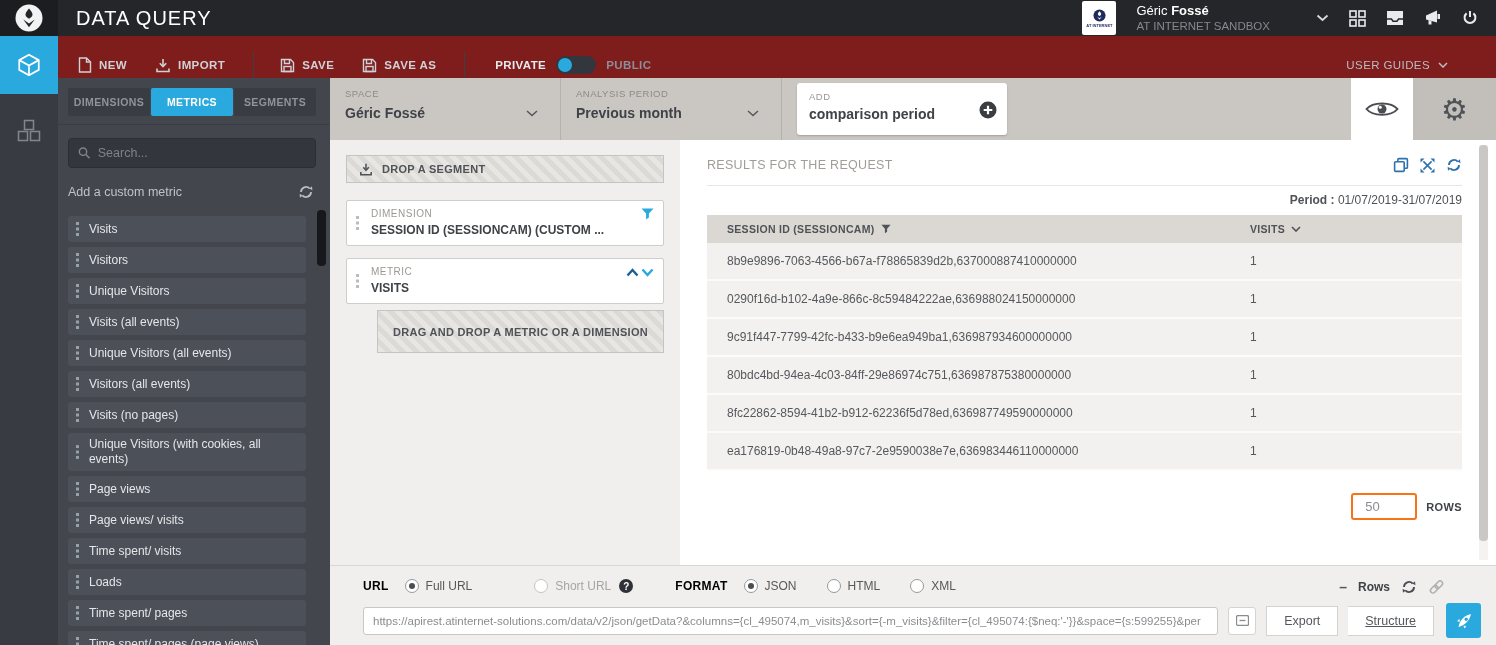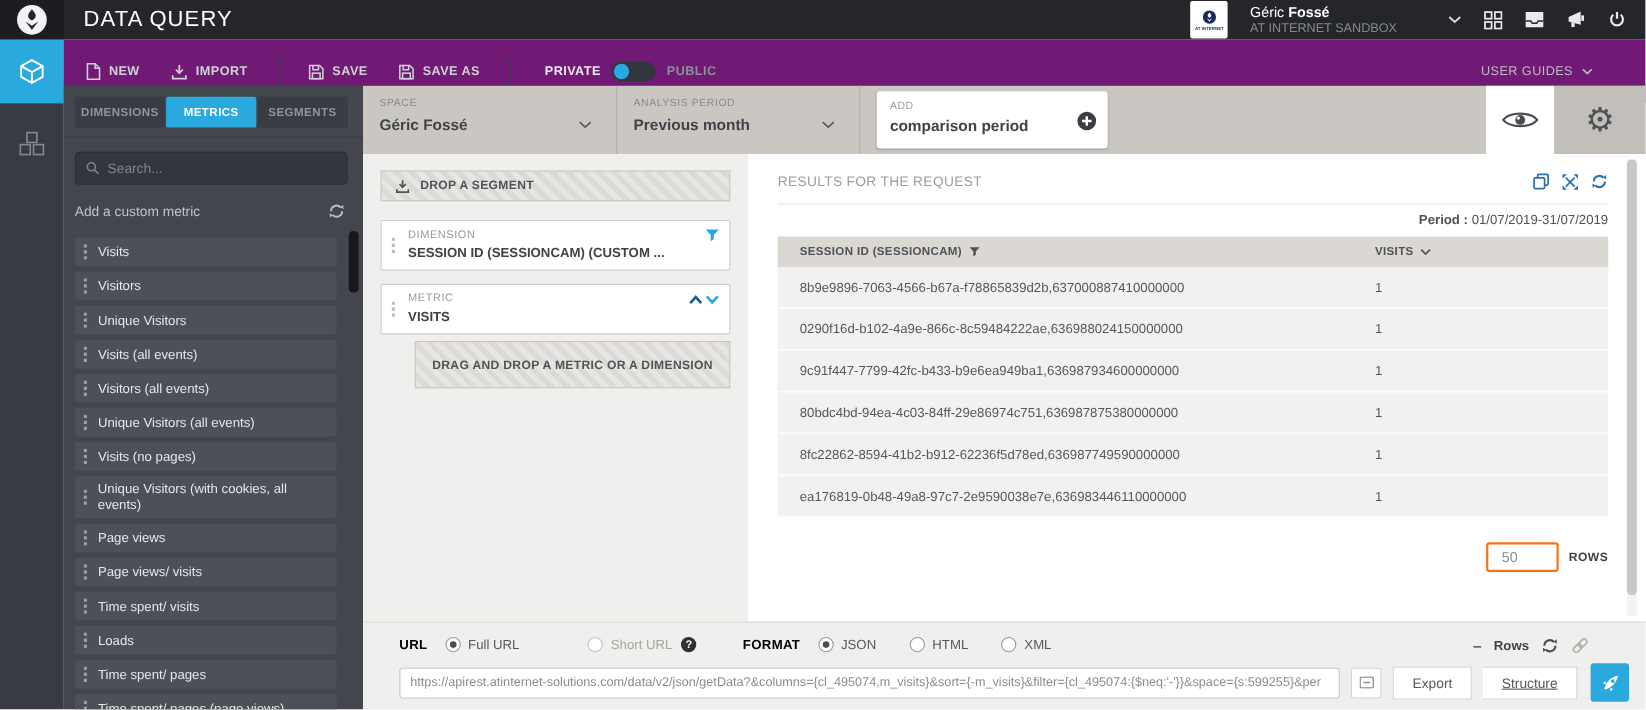--- a/index.html
+++ b/index.html
@@ -14,21 +14,21 @@
   .topbar-right { margin-left:auto; display:flex; align-items:center; gap:20px; padding-right:18px; }
   .avatar { width:34px; height:34px; background:#fff; border-radius:2px; display:flex; flex-direction:column; align-items:center; justify-content:center; gap:1px; }
   .avatar-brand { font-size:4px; color:#26336b; font-weight:bold; letter-spacing:0; white-space:nowrap; }
   .user-block { line-height:1.25; margin-right:26px; }
   .user-name { color:#fff; font-size:13px; }
   .user-name b { font-weight:bold; }
   .user-account { color:#85888d; font-size:11.5px; }
   .tb-icon { display:flex; align-items:center; justify-content:center; cursor:pointer; }
 
   
-  .toolbar { position:absolute; top:36px; left:58px; width:1438px; height:58px; background:#701a75; display:flex; align-items:center; padding-left:20px; }
+  .toolbar { position:absolute; top:36px; left:58px; width:1438px; height:58px; background:#7f1d1d; display:flex; align-items:center; padding-left:20px; }
   .tb-btn { display:flex; align-items:center; gap:7px; color:#cfd2d5; font-size:11.5px; font-weight:bold; letter-spacing:.4px; margin-right:28px; cursor:pointer; }
   .tb-divider { width:1px; height:26px; background:#3c3f45; margin:0 26px 0 0; }
   .toggle-group { display:flex; align-items:center; gap:10px; margin-left:4px; }
   .toggle-label-on { color:#e8eaec; font-size:11.5px; font-weight:bold; letter-spacing:.4px; }
   .toggle-label-off { color:#8b8f96; font-size:11.5px; font-weight:bold; letter-spacing:.4px; }
   .toggle { width:40px; height:18px; background:#33363c; border-radius:9px; position:relative; cursor:pointer; }
   .toggle .knob { position:absolute; left:2px; top:2px; width:14px; height:14px; border-radius:50%; background:#29a9dd; }
   .user-guides { margin-left:auto; margin-right:48px; display:flex; align-items:center; gap:8px; color:#b9bcc0; font-size:11.5px; letter-spacing:.4px; cursor:pointer; }
 
   
@@ -310,29 +310,29 @@
           <rect y="11" width="3" height="3" fill="#9aa0a8"></rect>
         </svg>
         <span>Visits (all events)</span>
       </div>
     <div class="metric-item">
         <svg width="4" height="14" viewBox="0 0 4 14">
           <rect y="0" width="3" height="3" fill="#9aa0a8"></rect>
           <rect y="5.5" width="3" height="3" fill="#9aa0a8"></rect>
           <rect y="11" width="3" height="3" fill="#9aa0a8"></rect>
         </svg>
+        <span>Unique Visitors (all events)</span>
+      </div>
+    <div class="metric-item">
+        <svg width="4" height="14" viewBox="0 0 4 14">
+          <rect y="0" width="3" height="3" fill="#9aa0a8"></rect>
+          <rect y="5.5" width="3" height="3" fill="#9aa0a8"></rect>
+          <rect y="11" width="3" height="3" fill="#9aa0a8"></rect>
+        </svg>
         <span>Visitors (all events)</span>
-      </div>
-    <div class="metric-item">
-        <svg width="4" height="14" viewBox="0 0 4 14">
-          <rect y="0" width="3" height="3" fill="#9aa0a8"></rect>
-          <rect y="5.5" width="3" height="3" fill="#9aa0a8"></rect>
-          <rect y="11" width="3" height="3" fill="#9aa0a8"></rect>
-        </svg>
-        <span>Unique Visitors (all events)</span>
       </div>
     <div class="metric-item">
         <svg width="4" height="14" viewBox="0 0 4 14">
           <rect y="0" width="3" height="3" fill="#9aa0a8"></rect>
           <rect y="5.5" width="3" height="3" fill="#9aa0a8"></rect>
           <rect y="11" width="3" height="3" fill="#9aa0a8"></rect>
         </svg>
         <span>Visits (no pages)</span>
       </div>
     <div class="metric-item">

